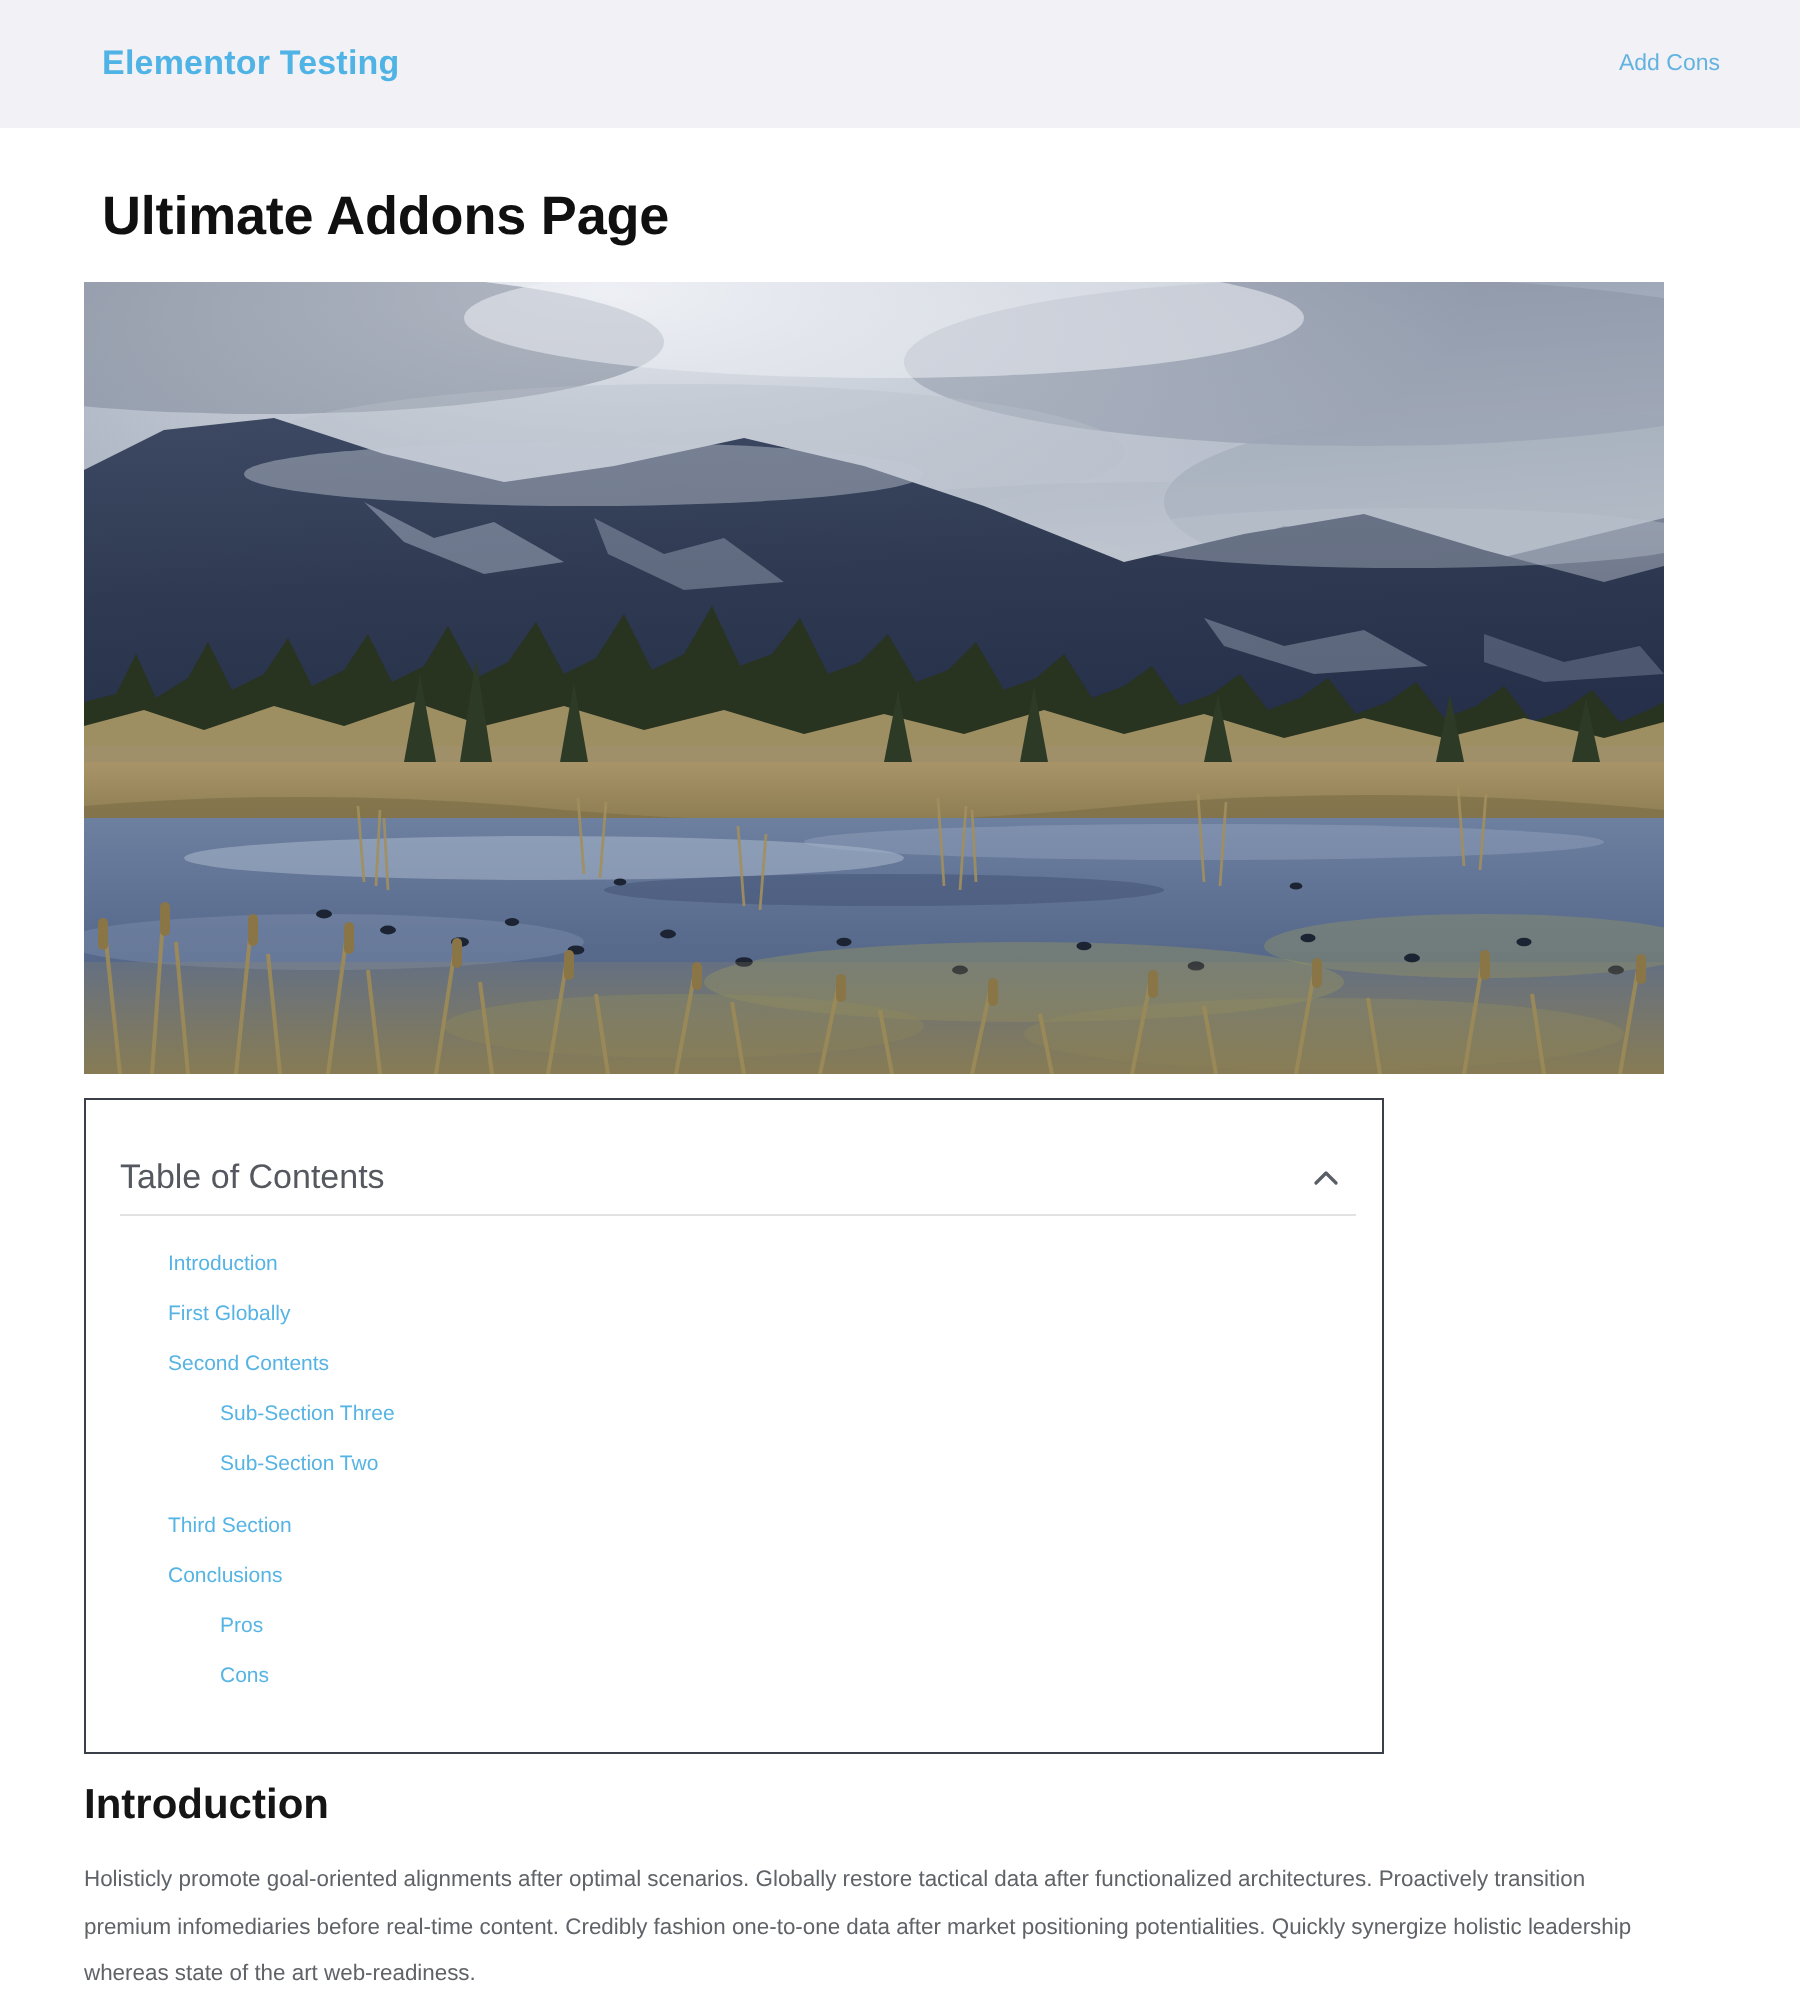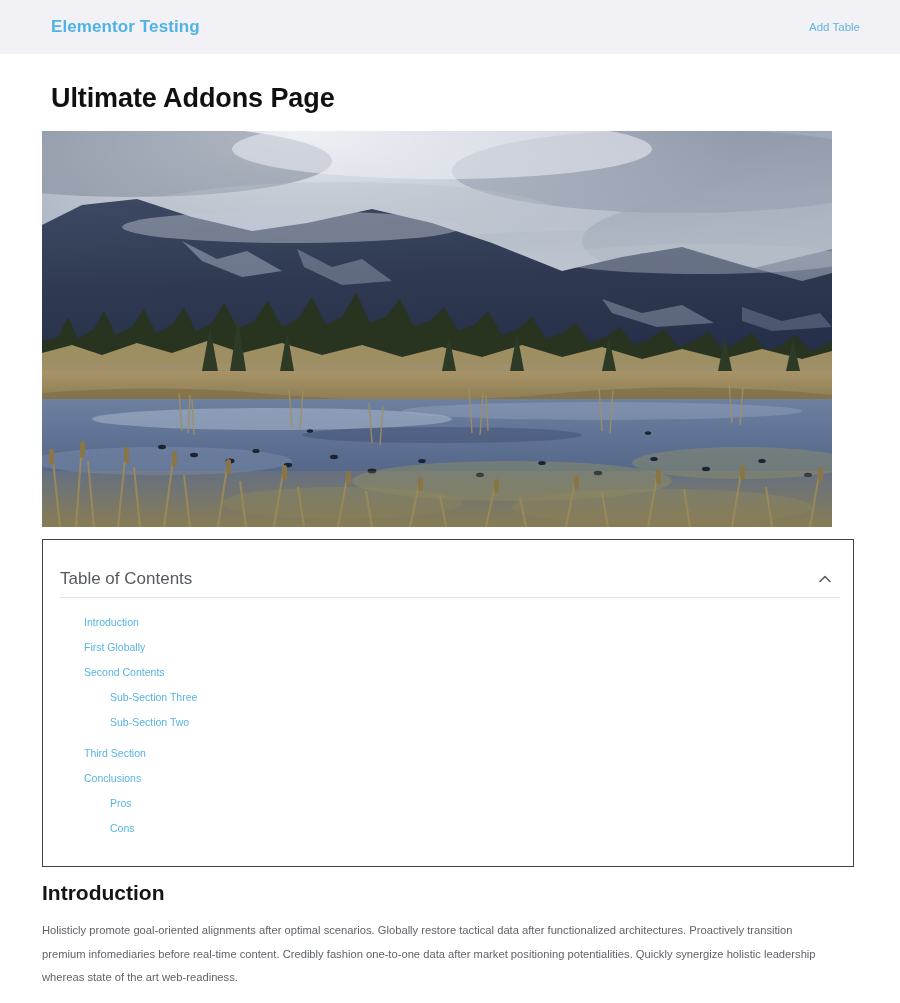--- a/index.html
+++ b/index.html
@@ -6,21 +6,21 @@
   html, body {
     margin: 0; padding: 0;
     width: 900px; height: 1003px;
     overflow: hidden;
     background: #ffffff;
     font-family: "Liberation Sans", sans-serif;
   }
 
   
   .site-header {
-    width: 900px; height: 54px;
+    width: 900px; height: 64px;
     background: #f2f1f6;
     display: flex; align-items: center;
     padding: 0 40px 0 51px;
   }
   .site-title {
     font-size: 17px; font-weight: bold;
     color: #4fb3e5; letter-spacing: .1px;
     white-space: nowrap; cursor: pointer;
   }
   .header-nav { margin-left: auto; display: flex; align-items: center; }
@@ -43,21 +43,21 @@
     margin: 17px 0 0 -9px;
     width: 790px; height: 396px;
     position: relative; overflow: hidden;
     background: #2e3a4d;
   }
   .hero-svg { display: block; width: 790px; height: 396px; }
 
   
   .toc-box {
     margin: 12px 0 0 -9px;
-    width: 812px;
+    width: 650px;
     border: 1px solid #3b3f4a;
     background: #ffffff;
     padding: 0 0 0 0;
   }
   .toc-header {
     display: flex; align-items: center;
     padding: 21px 20px 0 17px;
     height: 56px;
   }
   .toc-title {
@@ -97,21 +97,21 @@
     color: #5f6368;
     text-align: left;
   }
 </style>
 </head>
 <body>
 
 <div class="site-header">
   <div class="site-title">Elementor Testing</div>
   <div class="header-nav">
-    <div class="nav-link">Add Table</div>
+    <div class="nav-link">Add Cons</div>
   </div>
 </div>
 
 <div class="content">
 
   <h1 class="page-title">Ultimate Addons Page</h1>
 
   <div class="hero-wrap">
     <svg class="hero-svg" viewBox="0 0 790 396" preserveAspectRatio="none">
       <defs>

